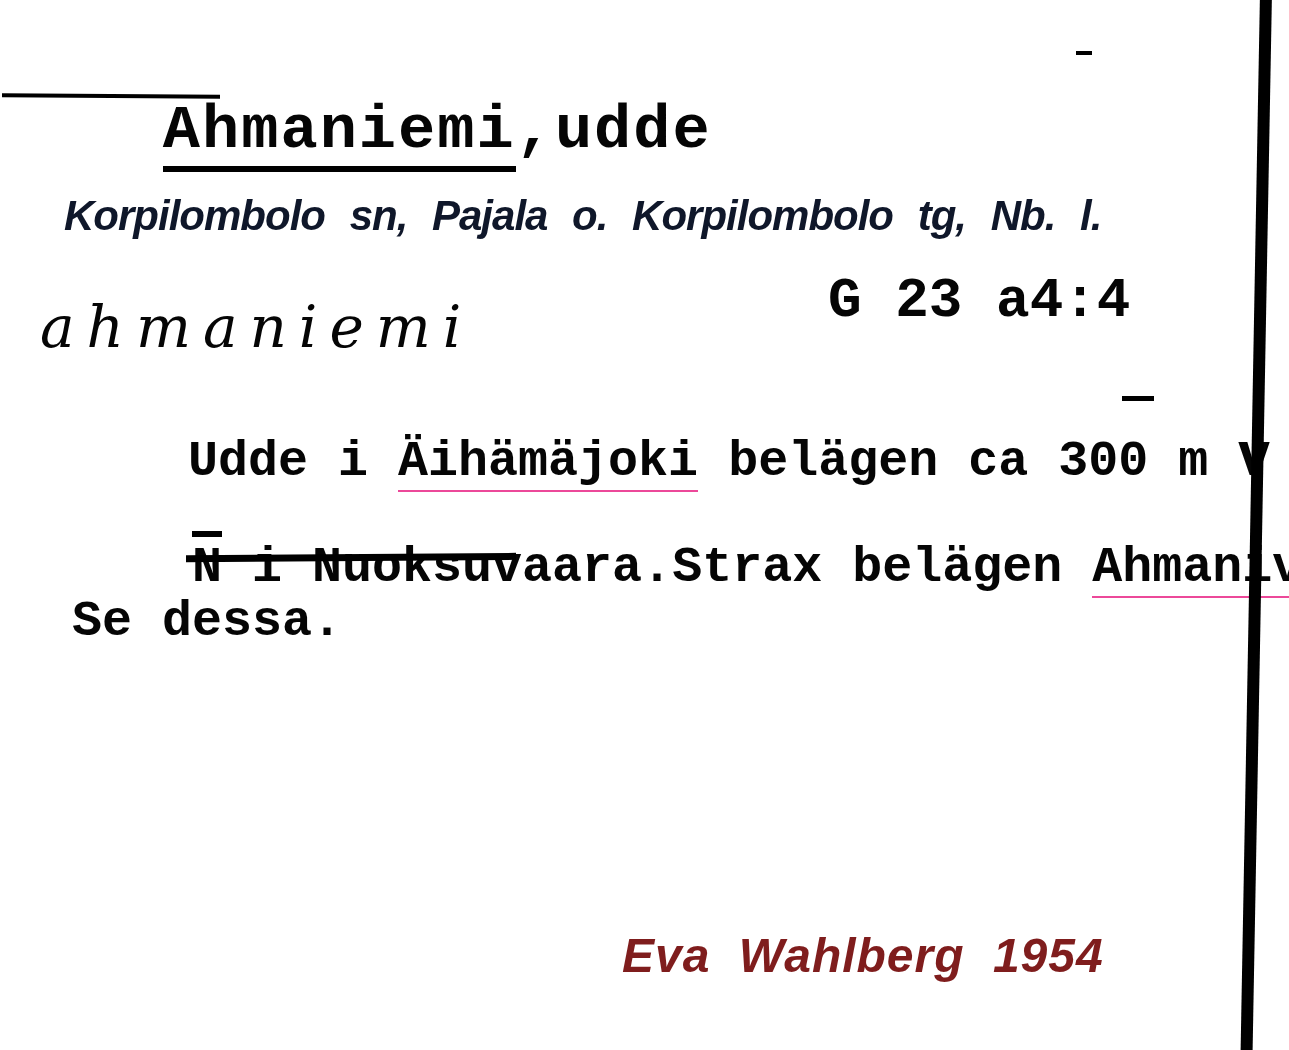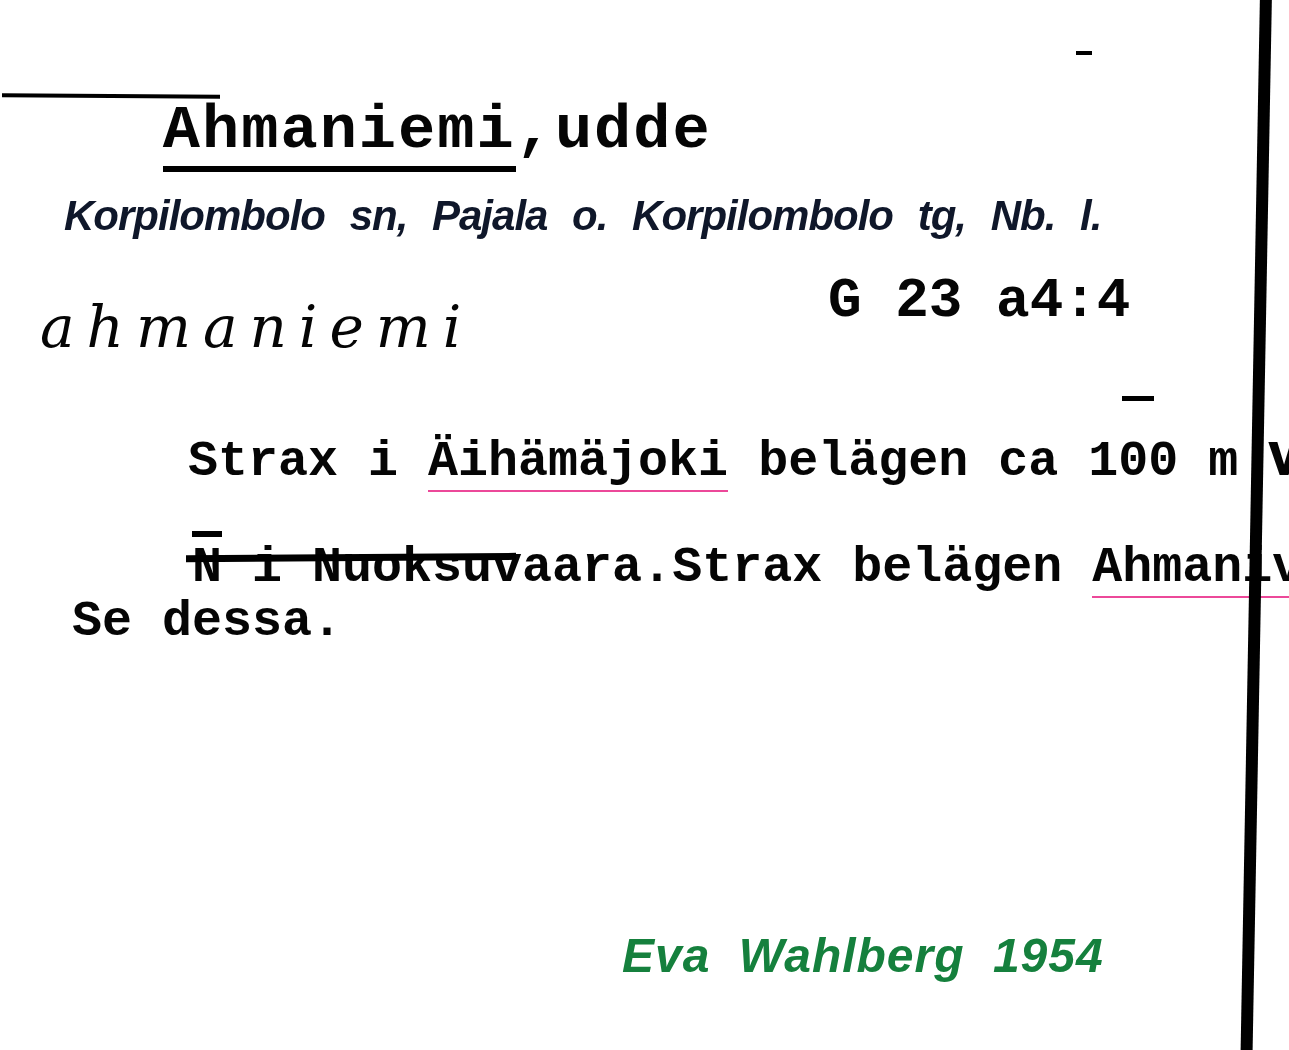--- a/index.html
+++ b/index.html
@@ -63,21 +63,21 @@
   .u-word{ border-bottom:2px solid #ec4899; }
   .overstruck{ font-weight:900; text-shadow:1.5px 0 0 #000; }
   .signature{
     left:622px;top:928px;
     font-family:"Liberation Sans",sans-serif;
     font-style:italic;
     font-weight:700;
     font-size:48px;
     letter-spacing:1px;
     word-spacing:14px;
-    color:#15803d;
+    color:#7f1d1d;
     white-space:pre;
   }
   .uline{ background:#000; }
   .right-rule{
     left:1260px;top:-8px;
     width:12px;height:1075px;
     background:#000;
     transform:rotate(1.05deg);
     transform-origin:top left;
   }
@@ -102,21 +102,21 @@
 
   <div class="abs stamp-line">Korpilombolo sn, Pajala o. Korpilombolo tg, Nb. l.</div>
 
   <div class="abs uline" style="left:1076px;top:51px;width:16px;height:4px;"></div>
 
   <div class="abs mono ref-code">G 23 a4:4</div>
 
   <div class="abs handwritten">ahmaniemi</div>
 
   <div class="abs mono body-line1">
-    <span>Strax i </span><span class="u-word">Äihämäjoki</span><span> belägen ca 100 m </span><span class="overstruck">V</span>
+    <span>Udde i </span><span class="u-word">Äihämäjoki</span><span> belägen ca 300 m </span><span class="overstruck">V</span>
   </div>
 
   <div class="abs uline" style="left:1122px;top:396px;width:32px;height:5px;"></div>
 
   <div class="abs mono body-line2">
     <span>N i </span><span>Nuoksuvaara.</span><span>Strax belägen </span><span class="u-word">Ahmaniva</span>
   </div>
 
   <div class="abs uline" style="left:192px;top:531px;width:30px;height:6px;"></div>
 

